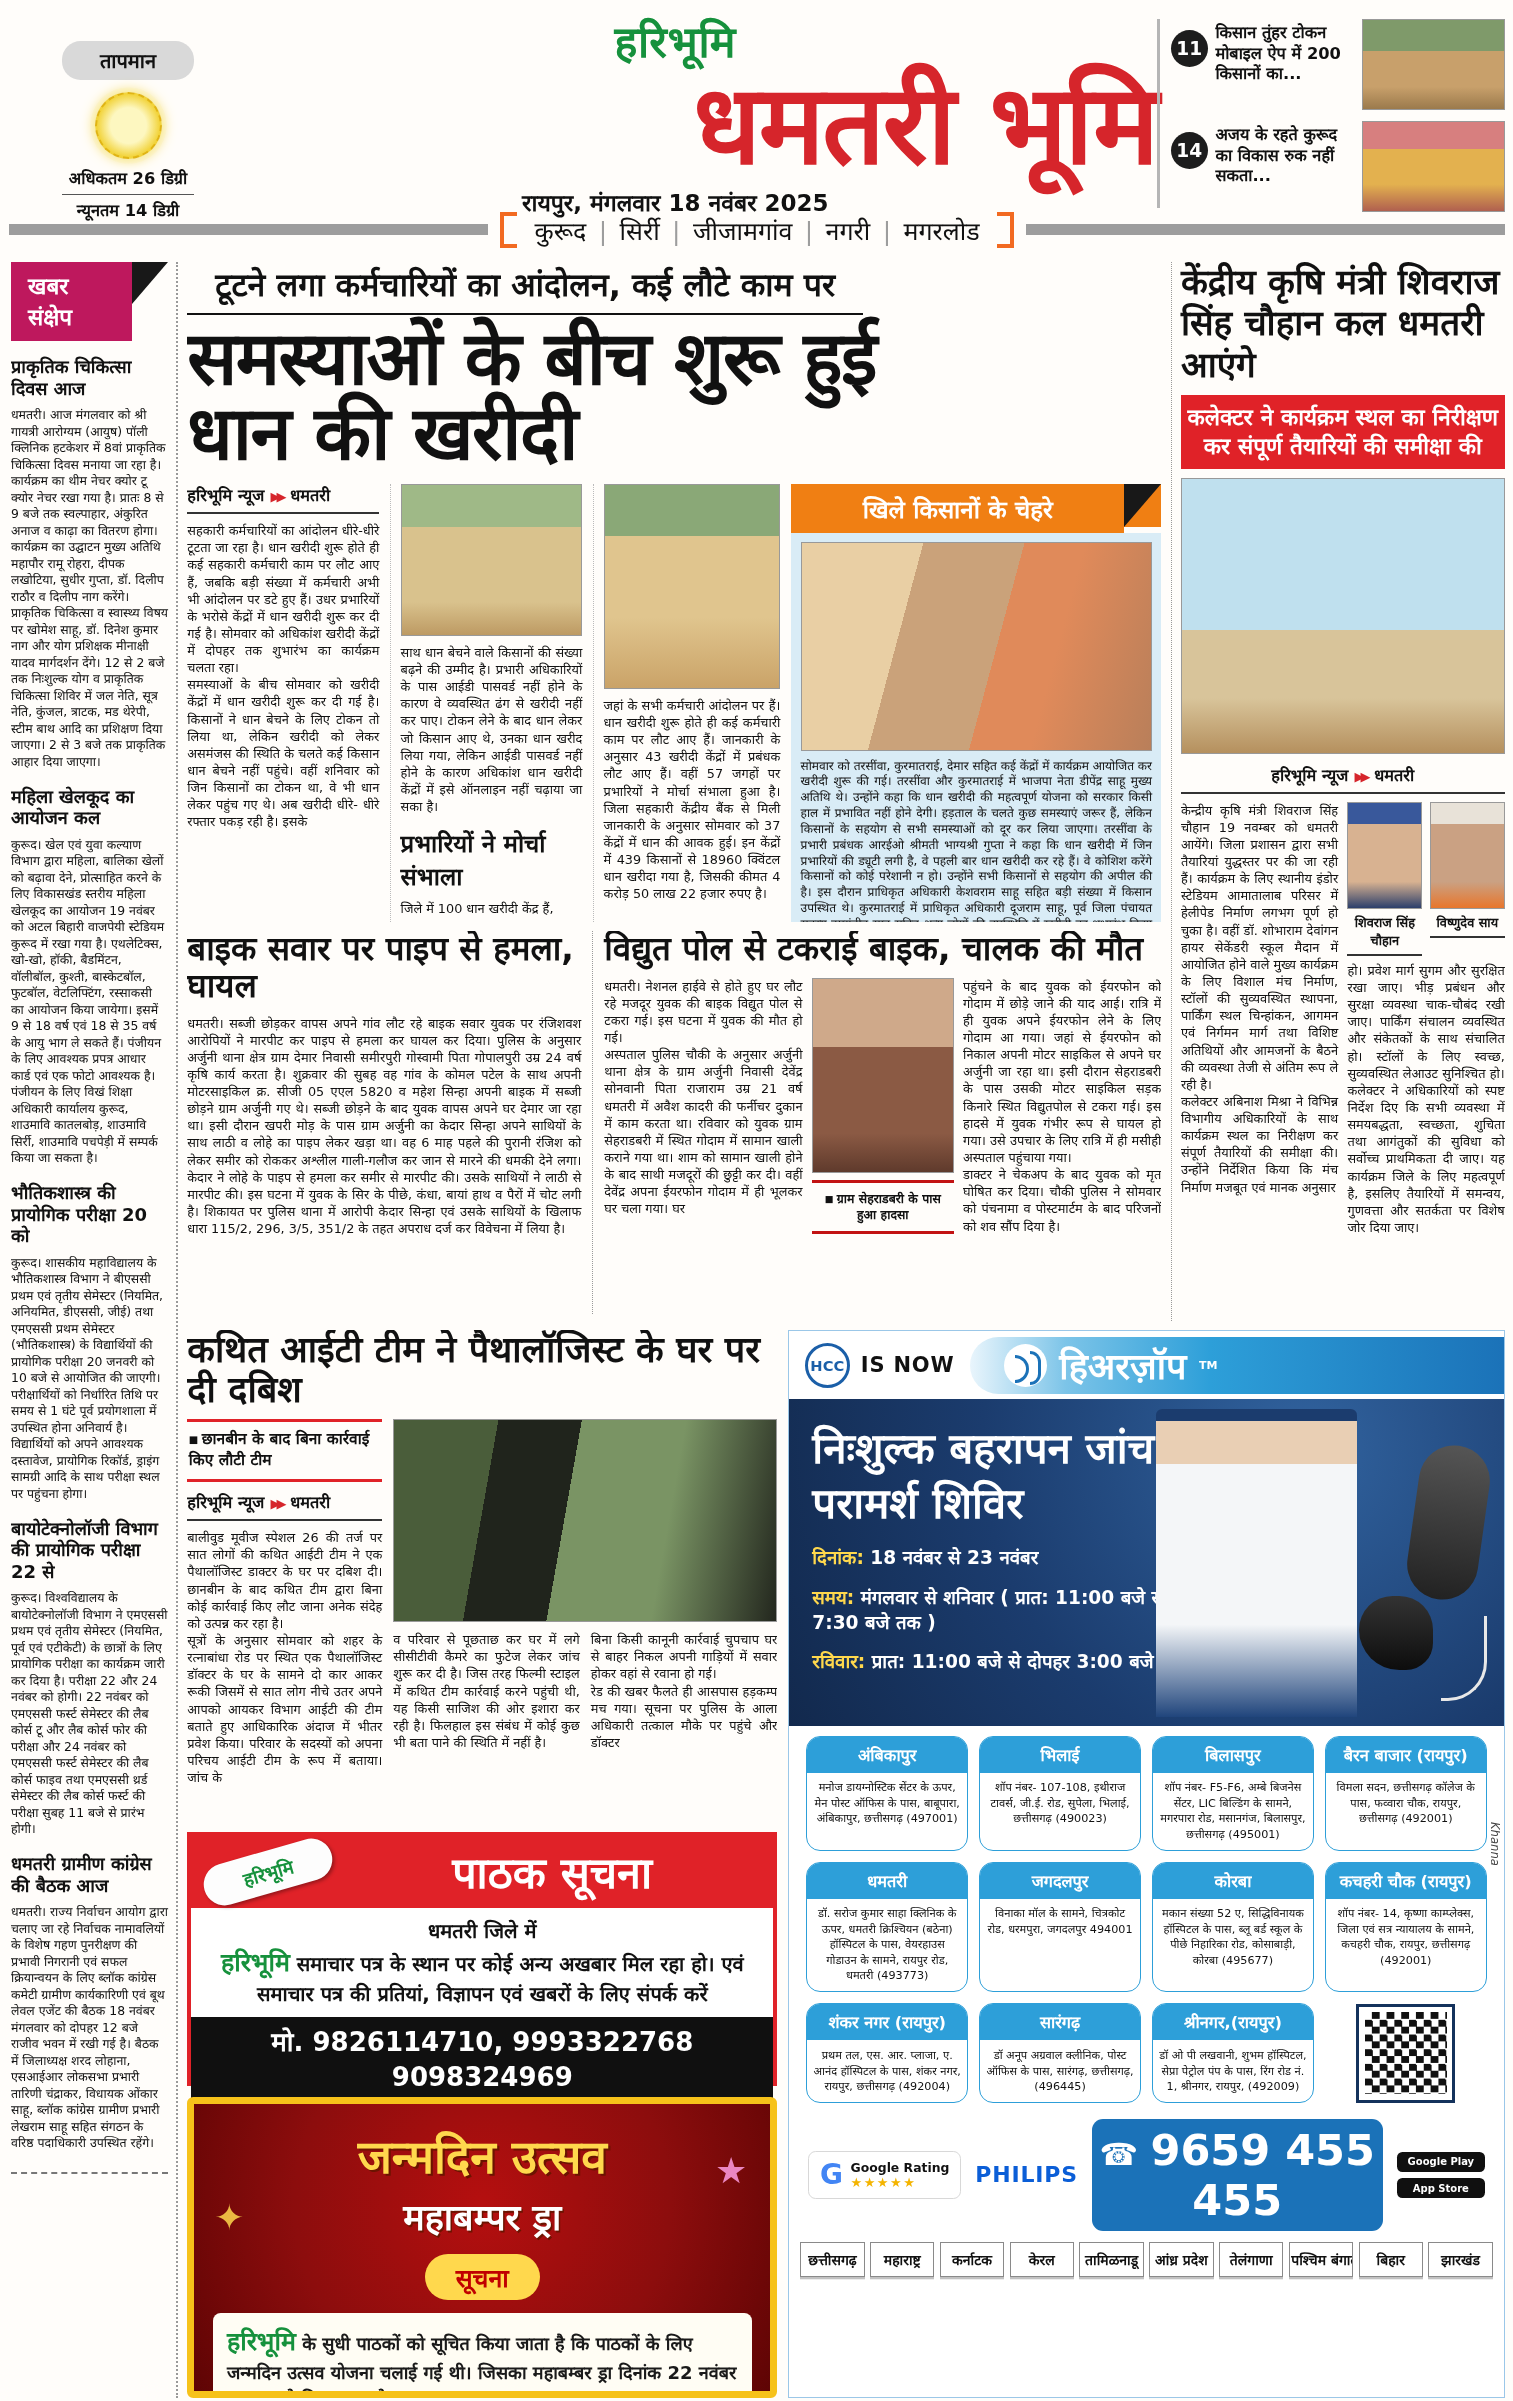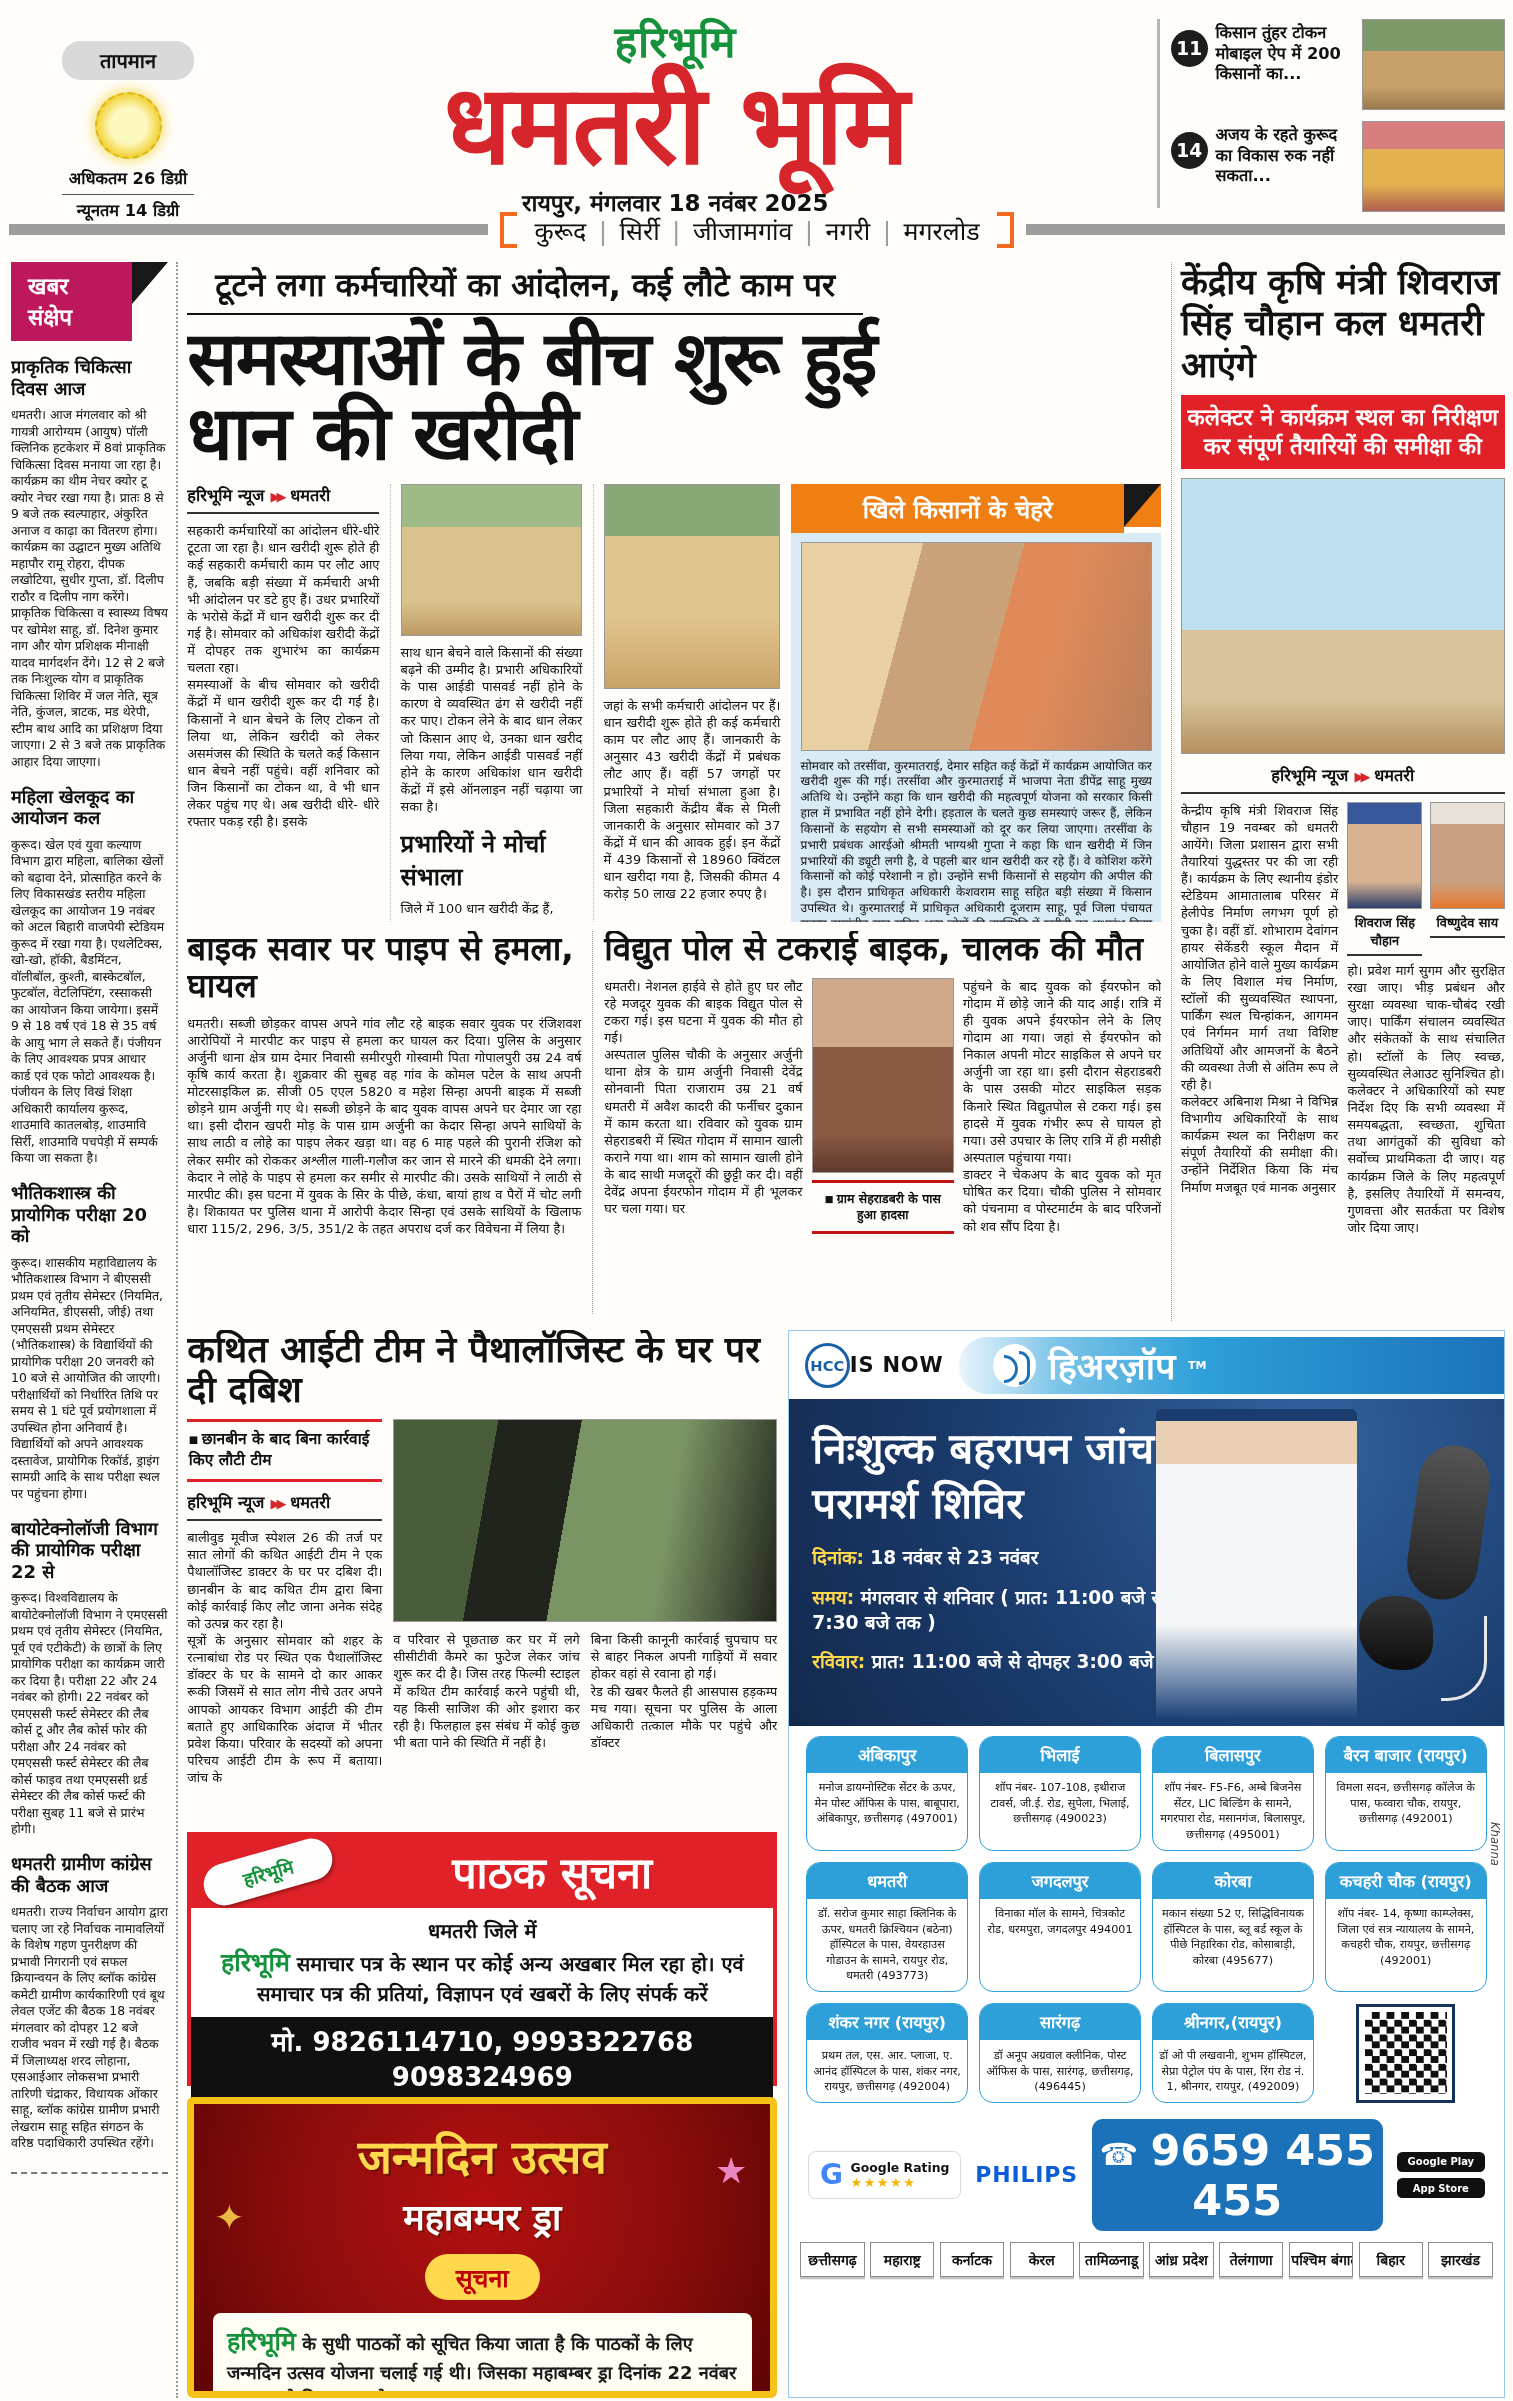--- a/index.html
+++ b/index.html
@@ -12,21 +12,21 @@
   .hdr { display:flex; height:208px; padding:7.7px 9.3px 0 62px; }
   .weather { width:132px; margin-top:33px; text-align:center; }
   .w-pill { background:#d9d9d9; border-radius:18.6px; font-size:20px; font-weight:800; padding:6.2px 0; }
   .sun { width:67px; height:67px; margin:12.4px auto 7.7px; border-radius:50%;
          background:radial-gradient(circle,#fdf7c0 40%,#f2d43d 70%,#e8b818 100%);
          box-shadow:0 0 0 4.6px #fdf4b344, 0 0 14px #f2d43d; border:2.3px dashed #e0b414; }
   .w-max { font-size:16.3px; font-weight:700; border-bottom:1.5px solid #555; padding-bottom:4.6px; }
   .w-min { font-size:16.3px; font-weight:700; padding-top:4.6px; }
   .masthead { flex:1; text-align:center; padding-top:3.1px; }
   .mh-brand { color:#16913c; font-size:43px; font-weight:800; letter-spacing:0.8px; }
-  .mh-title { color:#d6252b; font-size:110px; font-weight:800; line-height:1.0; letter-spacing:-2.3px; }
+  .mh-title { color:#d6252b; font-size:110px; font-weight:800; line-height:1.0; letter-spacing:-2.3px;text-align:right; }
   .mh-date { font-size:23px; font-weight:800; margin-top:6.2px; }
   .teasers { width:348px; border-left:3.1px solid #b5b5b5; padding-left:11px; margin-top:11px;
              display:flex; flex-direction:column; gap:11px; }
   .teaser { display:flex; gap:7.7px; align-items:flex-start; }
   .t-num { width:37px; height:37px; min-width:37px; border-radius:50%; background:#1d1d1d; color:#fff;
            display:flex; align-items:center; justify-content:center; font-size:18.6px; font-weight:800; margin-top:11px; }
   .t-text { flex:1; font-size:16.3px; font-weight:800; line-height:1.25; padding-top:4.6px; }
   .t-photo { width:143px; height:91px; border:0.8px solid #999; }
   .ph-crowd { background:linear-gradient(#7f9a6a 0 35%, #c8a06b 35% 75%, #9b7a4c 100%); }
   .ph-event { background:linear-gradient(#d77f7f 0 30%, #e3b14f 30% 70%, #b0604f 100%); }
@@ -151,21 +151,21 @@
   .bd-title2 { font-size:36px; font-weight:800; color:#fff; margin-top:6.2px; text-shadow:1.5px 1.5px 0 #6b1400; }
   .bd-badge { display:inline-block; background:#ffd84d; color:#c00000; font-size:25px; font-weight:800;
               padding:6.2px 31px; border-radius:26px; margin:12.4px 0; }
   .bd-panel { background:#fffdf4; color:#1a1a1a; border-radius:7.7px; text-align:left;
               font-size:18px; font-weight:700; line-height:1.45; padding:11px 14px; }
 
   
   .hearzap { flex:1; border:1.5px solid #9bc7e8; background:#fff; display:flex; flex-direction:column;
              position:relative; overflow:hidden; }
   .hz-top { display:flex; align-items:center; height:68px; }
-  .hz-hcc { display:flex; align-items:center; padding:0 15.5px; }
+  .hz-hcc { display:flex; align-items:center; gap:11px; padding:0 15.5px; }
   .hcc-logo { width:45px; height:45px; border-radius:50%; border:3.1px solid #1b5fa8; color:#1b5fa8;
               display:flex; align-items:center; justify-content:center; font-size:14.7px; font-weight:800; }
   .is-now { font-size:21px; font-weight:800; letter-spacing:0.8px; }
   .hz-brandband { flex:1; height:57px; margin-right:0;
                   background:linear-gradient(90deg,#e9f5fc 0%, #7cc4e8 18%, #2d9fd9 45%, #1b72b8 100%);
                   border-radius:31px 0 0 31px; display:flex; align-items:center; gap:12.4px; padding-left:34px; }
   .ear-icon { width:43px; height:43px; background:#fff; border-radius:50%; position:relative; }
   .ear-icon::before { content:""; position:absolute; left:11px; top:11px; width:11px; height:22px;
                       border:3.9px solid #1b72b8; border-left:none; border-radius:0 15.5px 15.5px 0; }
   .ear-icon::after { content:""; position:absolute; left:26px; top:7.7px; width:7.7px; height:28px;

